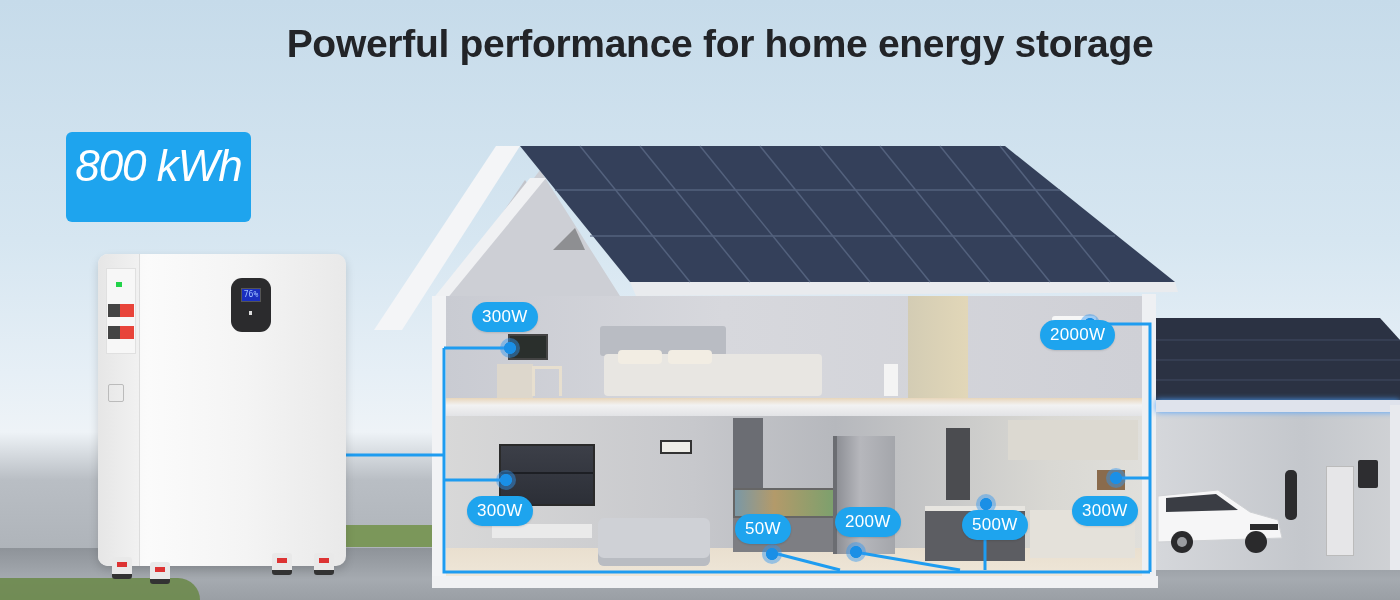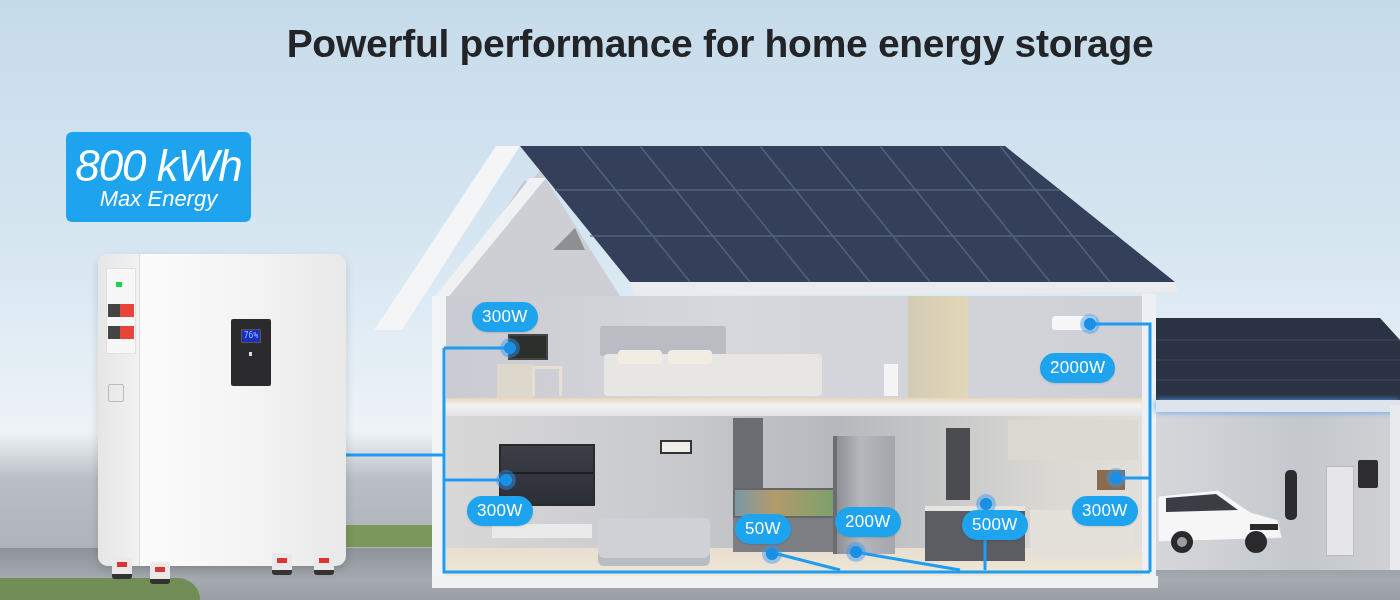--- a/index.html
+++ b/index.html
@@ -40,21 +40,21 @@
     background: linear-gradient(90deg, #f2f2f2 0%, #fbfbfb 20%, #f4f4f4 60%, #e9e9e9 100%);
     border-radius: 10px; box-shadow: 0 4px 10px rgba(0,0,0,.15);
   }
   .battery-side { position:absolute; left:0; top:0; width:42px; height:100%; background:linear-gradient(90deg,#e6e6e6,#f1f1f1); border-radius:10px 0 0 10px; border-right:1px solid #dcdcdc; }
   .terminal-panel { position:absolute; left:8px; top:14px; width:30px; height:86px; background:#f7f7f7; border:1px solid #e0e0e0; }
   .led { position:absolute; left:18px; top:28px; width:6px; height:5px; background:#22d34a; }
   .term { position:absolute; width:26px; height:13px; }
   .term .b { position:absolute; left:0; top:0; width:12px; height:13px; background:#444; }
   .term .r { position:absolute; left:12px; top:0; width:14px; height:13px; background:#e8443a; }
   .handle { position:absolute; left:10px; top:130px; width:16px; height:18px; border:1px solid #bbb; border-radius:2px; }
-  .display-panel { position:absolute; left:133px; top:24px; width:40px; height:67px; background:#2b2b2d; border-radius:2px;margin-top:41px; }
+  .display-panel { position:absolute; left:133px; top:24px; width:40px; height:54px; background:#2b2b2d; border-radius:11px; }
   .lcd { position:absolute; left:10px; top:10px; width:20px; height:14px; background:#1a2fbf; border:1px solid #555; color:#9fc0ff; font-size:8px; line-height:12px; text-align:center; font-family:"DejaVu Sans Mono", monospace;}
   .btn-dot { position:absolute; left:18px; top:33px; width:3px; height:4px; background:#ddd; }
   .wheel { position:absolute; width:20px; height:22px; background:#e9e9e9; border-radius:3px; border-bottom:5px solid #333; }
   .wheel::after { content:""; position:absolute; left:5px; top:5px; width:10px; height:5px; background:#d33; }
 
   
   .house-wrap { position:absolute; left:0; top:0; width:1400px; height:600px; }
   .gable-shape {
     position:absolute; left:0; top:0; width:1400px; height:600px;
   }
@@ -237,21 +237,21 @@
 
 <div class="node" style="left:500px;top:338px"></div>
 <div class="node" style="left:1080px;top:314px"></div>
 <div class="node" style="left:496px;top:470px"></div>
 <div class="node" style="left:762px;top:544px"></div>
 <div class="node" style="left:846px;top:542px"></div>
 <div class="node" style="left:976px;top:494px"></div>
 <div class="node" style="left:1106px;top:468px"></div>
 
 <div class="pill" style="left:472px;top:302px">300W</div>
-<div class="pill" style="left:1040px;top:353px">2000W</div>
+<div class="pill" style="left:1040px;top:320px">2000W</div>
 <div class="pill" style="left:467px;top:496px">300W</div>
 <div class="pill" style="left:735px;top:514px">50W</div>
 <div class="pill" style="left:835px;top:507px">200W</div>
 <div class="pill" style="left:962px;top:510px">500W</div>
 <div class="pill" style="left:1072px;top:496px">300W</div>
 
 <div class="battery">
   <div class="battery-side"></div>
   <div class="terminal-panel"></div>
   <div class="led"></div>
@@ -269,14 +269,13 @@
     <div class="btn-dot"></div>
   </div>
 </div>
 <div class="wheel" style="left:112px;top:557px"></div>
 <div class="wheel" style="left:150px;top:562px"></div>
 <div class="wheel" style="left:272px;top:553px"></div>
 <div class="wheel" style="left:314px;top:553px"></div>
 
 <div class="spec-badge">
   <div class="spec-value">800 kWh</div>
-  <div class="spec-label">Max Energy</div>
 </div>
 
 </body></html>

